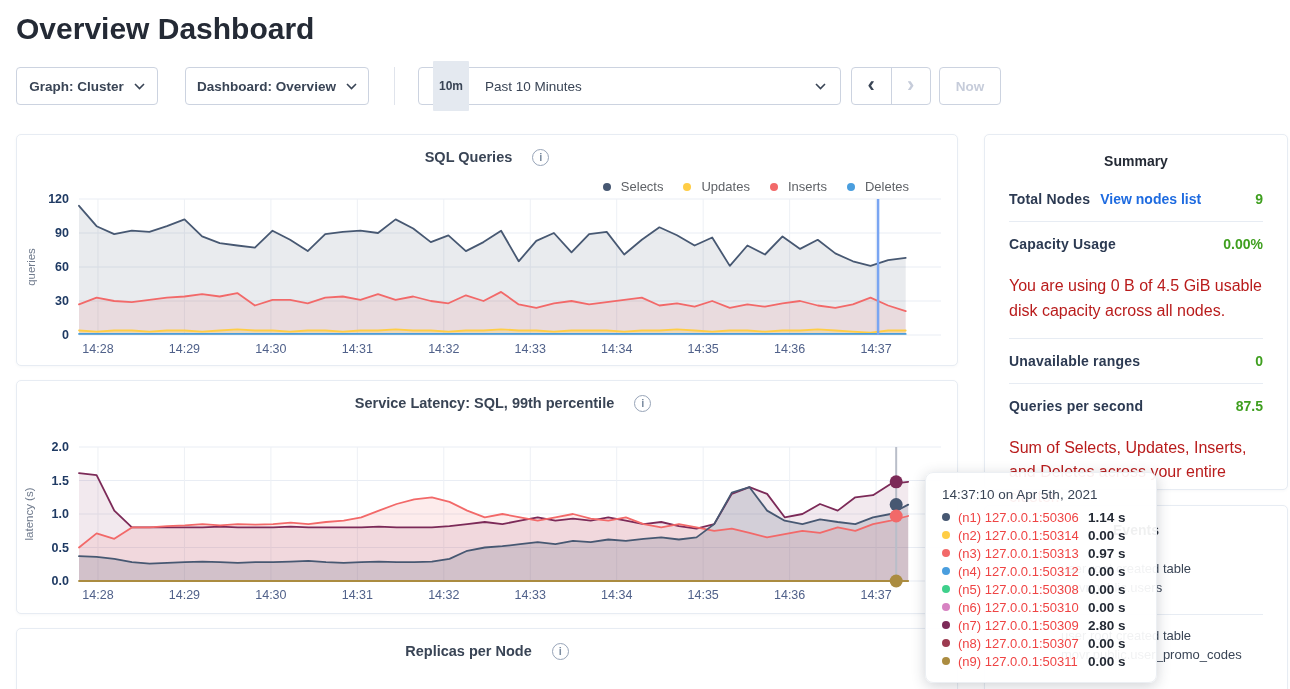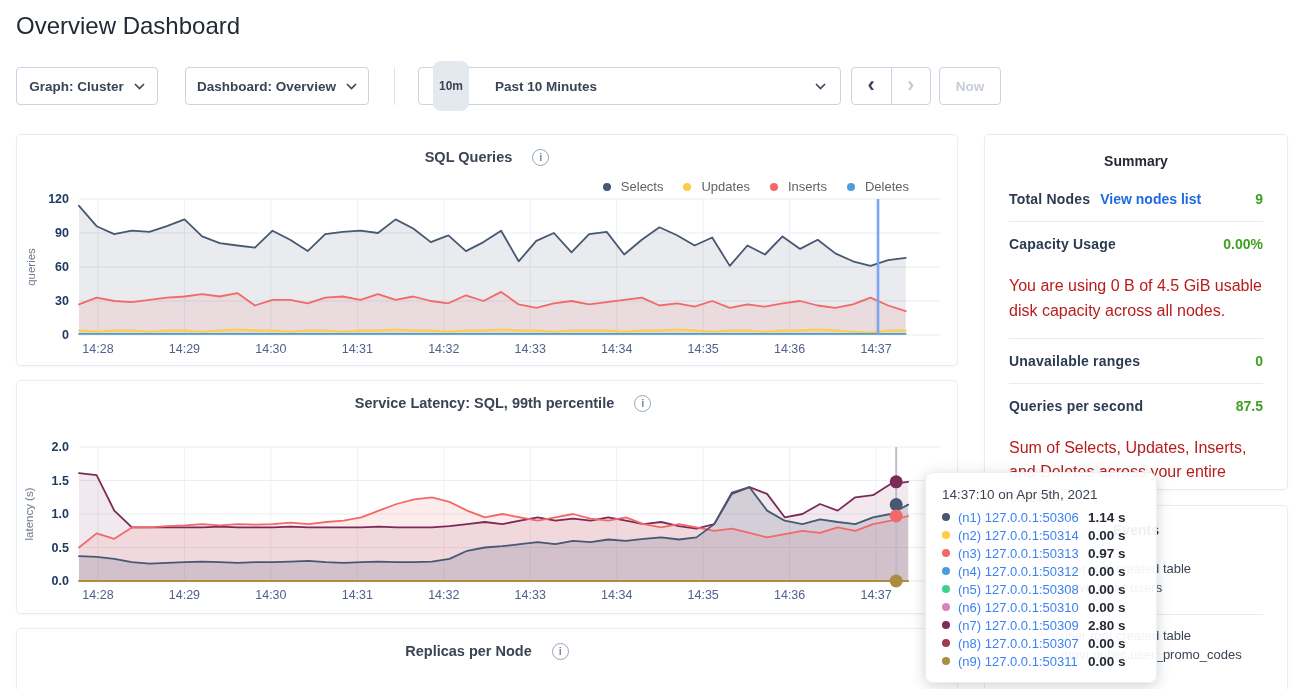--- a/index.html
+++ b/index.html
@@ -1,33 +1,33 @@
 <!DOCTYPE html>
 <html><head>
 <meta charset="utf-8">
 <style>
   * { margin:0; padding:0; box-sizing:border-box; }
   html,body { width:1290px; height:689px; overflow:hidden; background:#ffffff;
               font-family:"Liberation Sans", sans-serif; color:#394455; }
   #app { position:relative; width:1290px; height:689px; }
 
-  .page-title { position:absolute; left:16px; top:12px; font-size:24px; font-weight:400; color:#242a35; }
+  .page-title { position:absolute; left:16px; top:12px; font-size:30px; font-weight:700; color:#242a35; }
 
   
   .btn { position:absolute; top:67px; height:38px; background:#fff; border:1px solid #ccd3e0;
          border-radius:4px; display:flex; align-items:center; justify-content:center; gap:10px;
          font-size:13.5px; font-weight:bold; color:#394455; cursor:pointer; }
   .btn-graph { left:16px; width:142px; }
   .btn-dash  { left:185px; width:184px; }
   .tb-divider { position:absolute; left:394px; top:67px; width:1px; height:38px; background:#e0e4ec; }
   .timepicker { position:absolute; left:418px; top:67px; width:423px; height:38px; background:#fff;
                 border:1px solid #ccd3e0; border-radius:4px; display:flex; align-items:center;
                 padding:0 14px; cursor:pointer; }
-  .tp-badge { background:#e4e9f0; border-radius:8px; font-size:12px; font-weight:bold; padding:18px 6px; color:#394455; }
-  .tp-label { font-size:13.5px; font-weight:bold; margin-left:26px; }
+  .tp-badge { background:#e4e9f0; border-radius:1px; font-size:12px; font-weight:bold; padding:18px 6px; color:#394455; }
+  .tp-label { font-size:13.5px; font-weight:normal; margin-left:16px; }
   .tp-chevron { margin-left:auto; display:flex; }
   .arrow-group { position:absolute; left:851px; top:67px; width:80px; height:38px; display:flex;
                  border:1px solid #ccd3e0; border-radius:4px; background:#fff; }
   .arrow-btn { flex:1; display:flex; align-items:center; justify-content:center; font-size:22px;
                font-weight:bold; cursor:pointer; line-height:1; padding-bottom:3px; }
   .arrow-btn.prev { border-right:1px solid #ccd3e0; color:#394455; }
   .arrow-btn.next { color:#c6ccda; }
   .btn-now { left:939px; width:62px; color:#c6ccda; }
 
   
@@ -66,21 +66,21 @@
   .event-item { padding:12px 0 16px 52px; font-size:13px; color:#394455; line-height:1.45; }
   .event-item + .event-item { border-top:1px solid #e7ecf3; }
 
   
   .tooltip { position:absolute; left:925px; top:472px; width:232px; z-index:10;
              background:rgba(255,255,255,0.93); border:1px solid #eceff3; border-radius:8px;
              box-shadow:0 3px 14px rgba(40,50,70,0.22); padding:14px 16px 12px 16px; }
   .tt-time { font-size:13.5px; color:#394455; margin-bottom:6px; }
   .tt-row { display:flex; align-items:center; height:18px; }
   .tt-dot { width:8px; height:8px; border-radius:50%; margin-right:8px; flex:none; }
-  .tt-label { font-size:13px; color:#3b82f6; flex:1; white-space:nowrap; }
+  .tt-label { font-size:13px; color:#ef4444; flex:1; white-space:nowrap; }
   .tt-value { font-size:13.5px; font-weight:bold; color:#242a35; width:52px; text-align:left; }
 </style>
 </head>
 <body>
 
 <div id="app">
 
   <h1 class="page-title">Overview Dashboard</h1>
 
   <button class="btn btn-dash">

